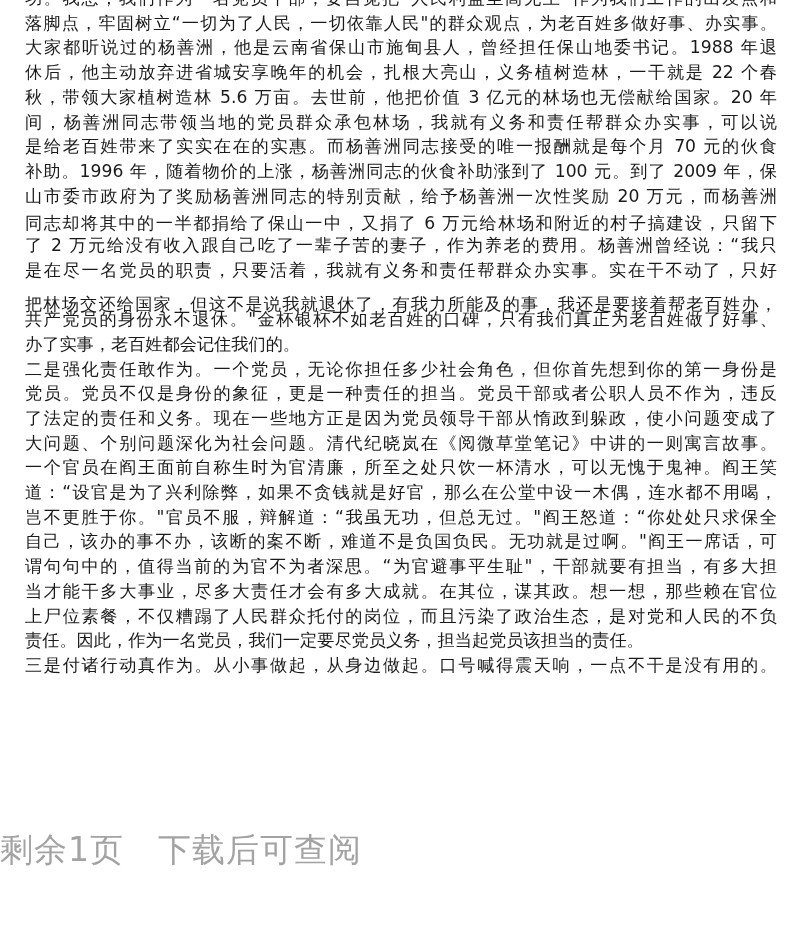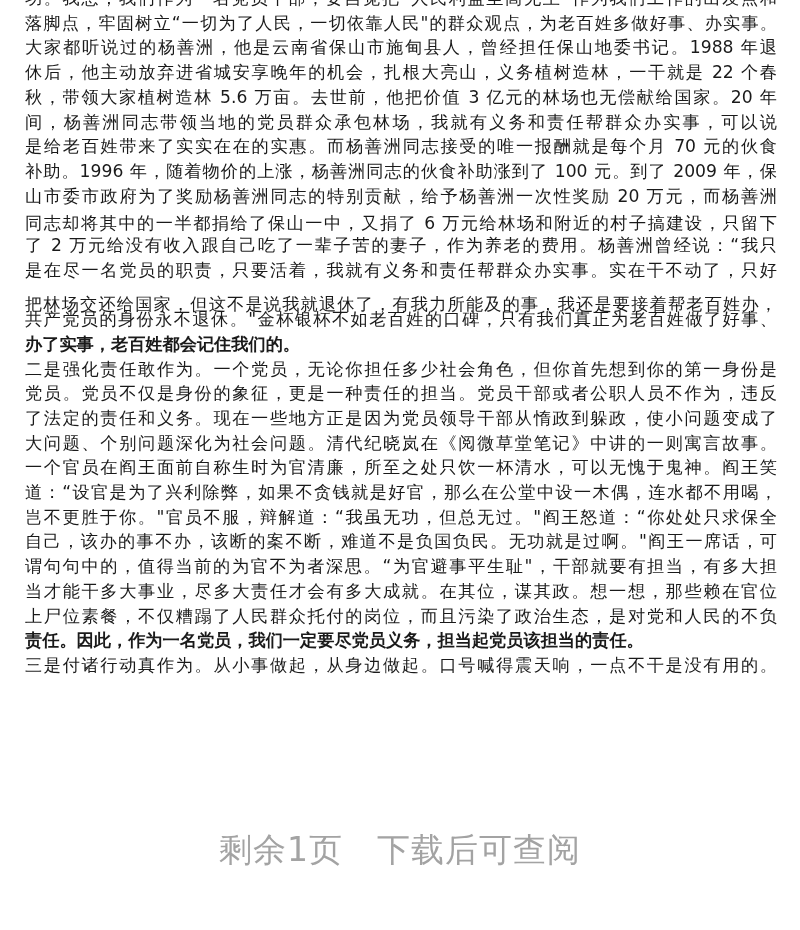--- a/index.html
+++ b/index.html
@@ -2,22 +2,22 @@
 <html><head>
 <meta charset="utf-8">
 <style>
   html, body { margin: 0; padding: 0; background: #ffffff; }
   body { width: 800px; height: 930px; position: relative; overflow: hidden;
          font-family: "DejaVu Sans", "Liberation Sans", sans-serif; color: #1a1a1a; }
   .page { position: absolute; left: 0; top: -14px; width: 800px; }
   .line { position: absolute; left: 25px; width: 752px; height: 24px;
           font-size: 17.2px; line-height: 24px; white-space: nowrap;
           text-align: justify; text-align-last: justify; letter-spacing: 0; }
-  .line.last { text-align-last: left; font-weight: bold; }
-  .more-banner { position: absolute; left: 0; top: 828px; width: 800px; text-align: center;
+  .line.last { text-align-last: left; }
+  .more-banner { position: absolute; left: 0; top: 828px; width: 800px; text-align: left;
                  font-size: 33px; color: #a3a3a3; letter-spacing: 1px; }
   .more-banner span.gap { display: inline-block; width: 34px; }
 </style>
 </head>
 <body>
 
 <div class="page">
   <div class="line" style="top:0px">功。我想，我们作为一名党员干部，要自觉把“人民利益至高无上”作为我们工作的出发点和</div>
   <div class="line" style="top:24.7px">落脚点，牢固树立“一切为了人民，一切依靠人民"的群众观点，为老百姓多做好事、办实事。</div>
   <div class="line" style="top:49.4px">大家都听说过的杨善洲，他是云南省保山市施甸县人，曾经担任保山地委书记。1988 年退</div>

